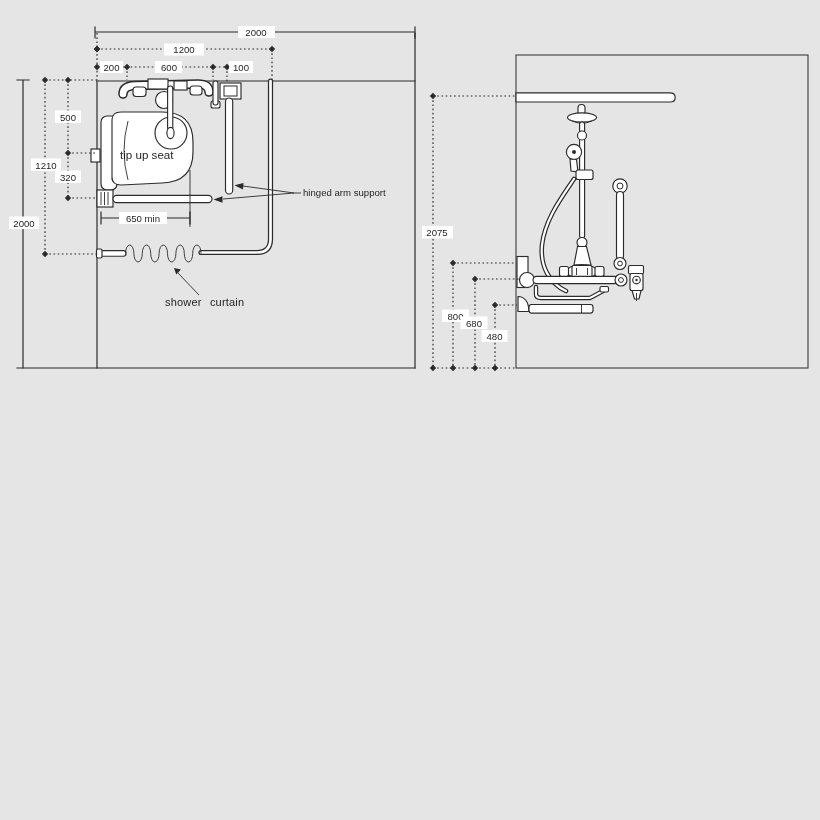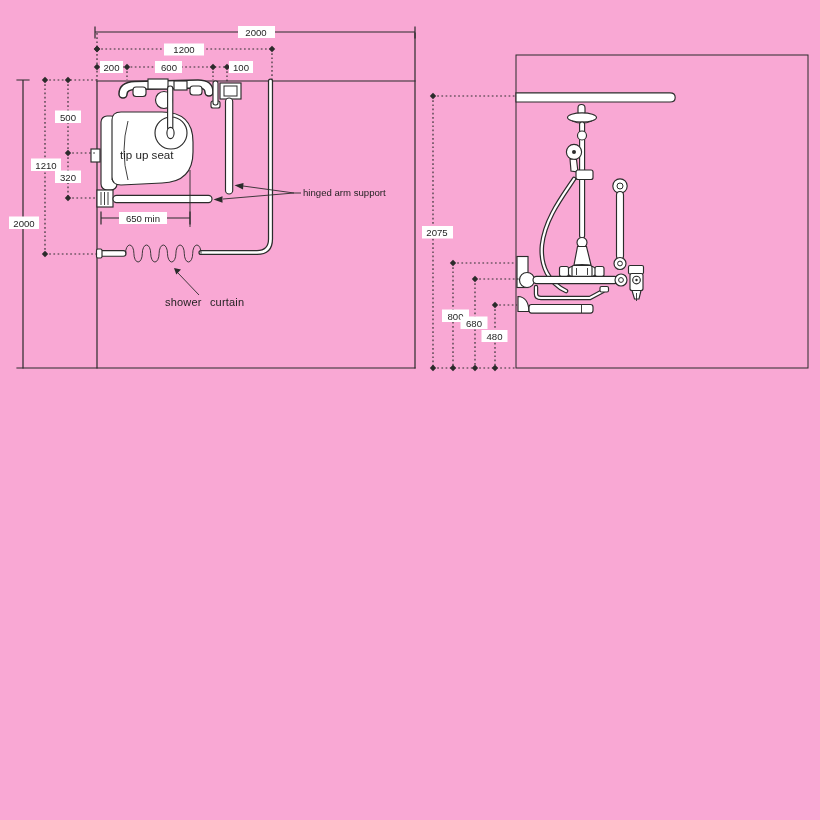--- a/index.html
+++ b/index.html
@@ -1,16 +1,16 @@
 <!DOCTYPE html>
 <html><head>
 <meta charset="utf-8">
 <style>
   html,body{margin:0;padding:0;background:#fff;}
-  .page{position:relative;width:820px;height:820px;background:#f9a8d4;overflow:hidden;
+  .page{position:relative;width:820px;height:820px;background:#e5e5e5;overflow:hidden;
         font-family:"Liberation Sans",sans-serif;}
   svg{position:absolute;left:0;top:0;}
   .ln{stroke:#2b2b2b;stroke-width:1.2;fill:none;stroke-linecap:square;}
   .thin{stroke:#2b2b2b;stroke-width:0.9;fill:none;}
   .dot{stroke:#2e2e2e;stroke-width:1.15;fill:none;stroke-dasharray:1.7 2.5;}
   .wf{fill:#ffffff;stroke:#2b2b2b;stroke-width:1.15;}
   .nf{fill:none;stroke:#2b2b2b;stroke-width:1.0;}
   .dk{fill:#2b2b2b;stroke:none;}
   .dblo{stroke:#2b2b2b;fill:none;stroke-linecap:round;}
   .dbli{stroke:#ffffff;fill:none;stroke-linecap:round;}

